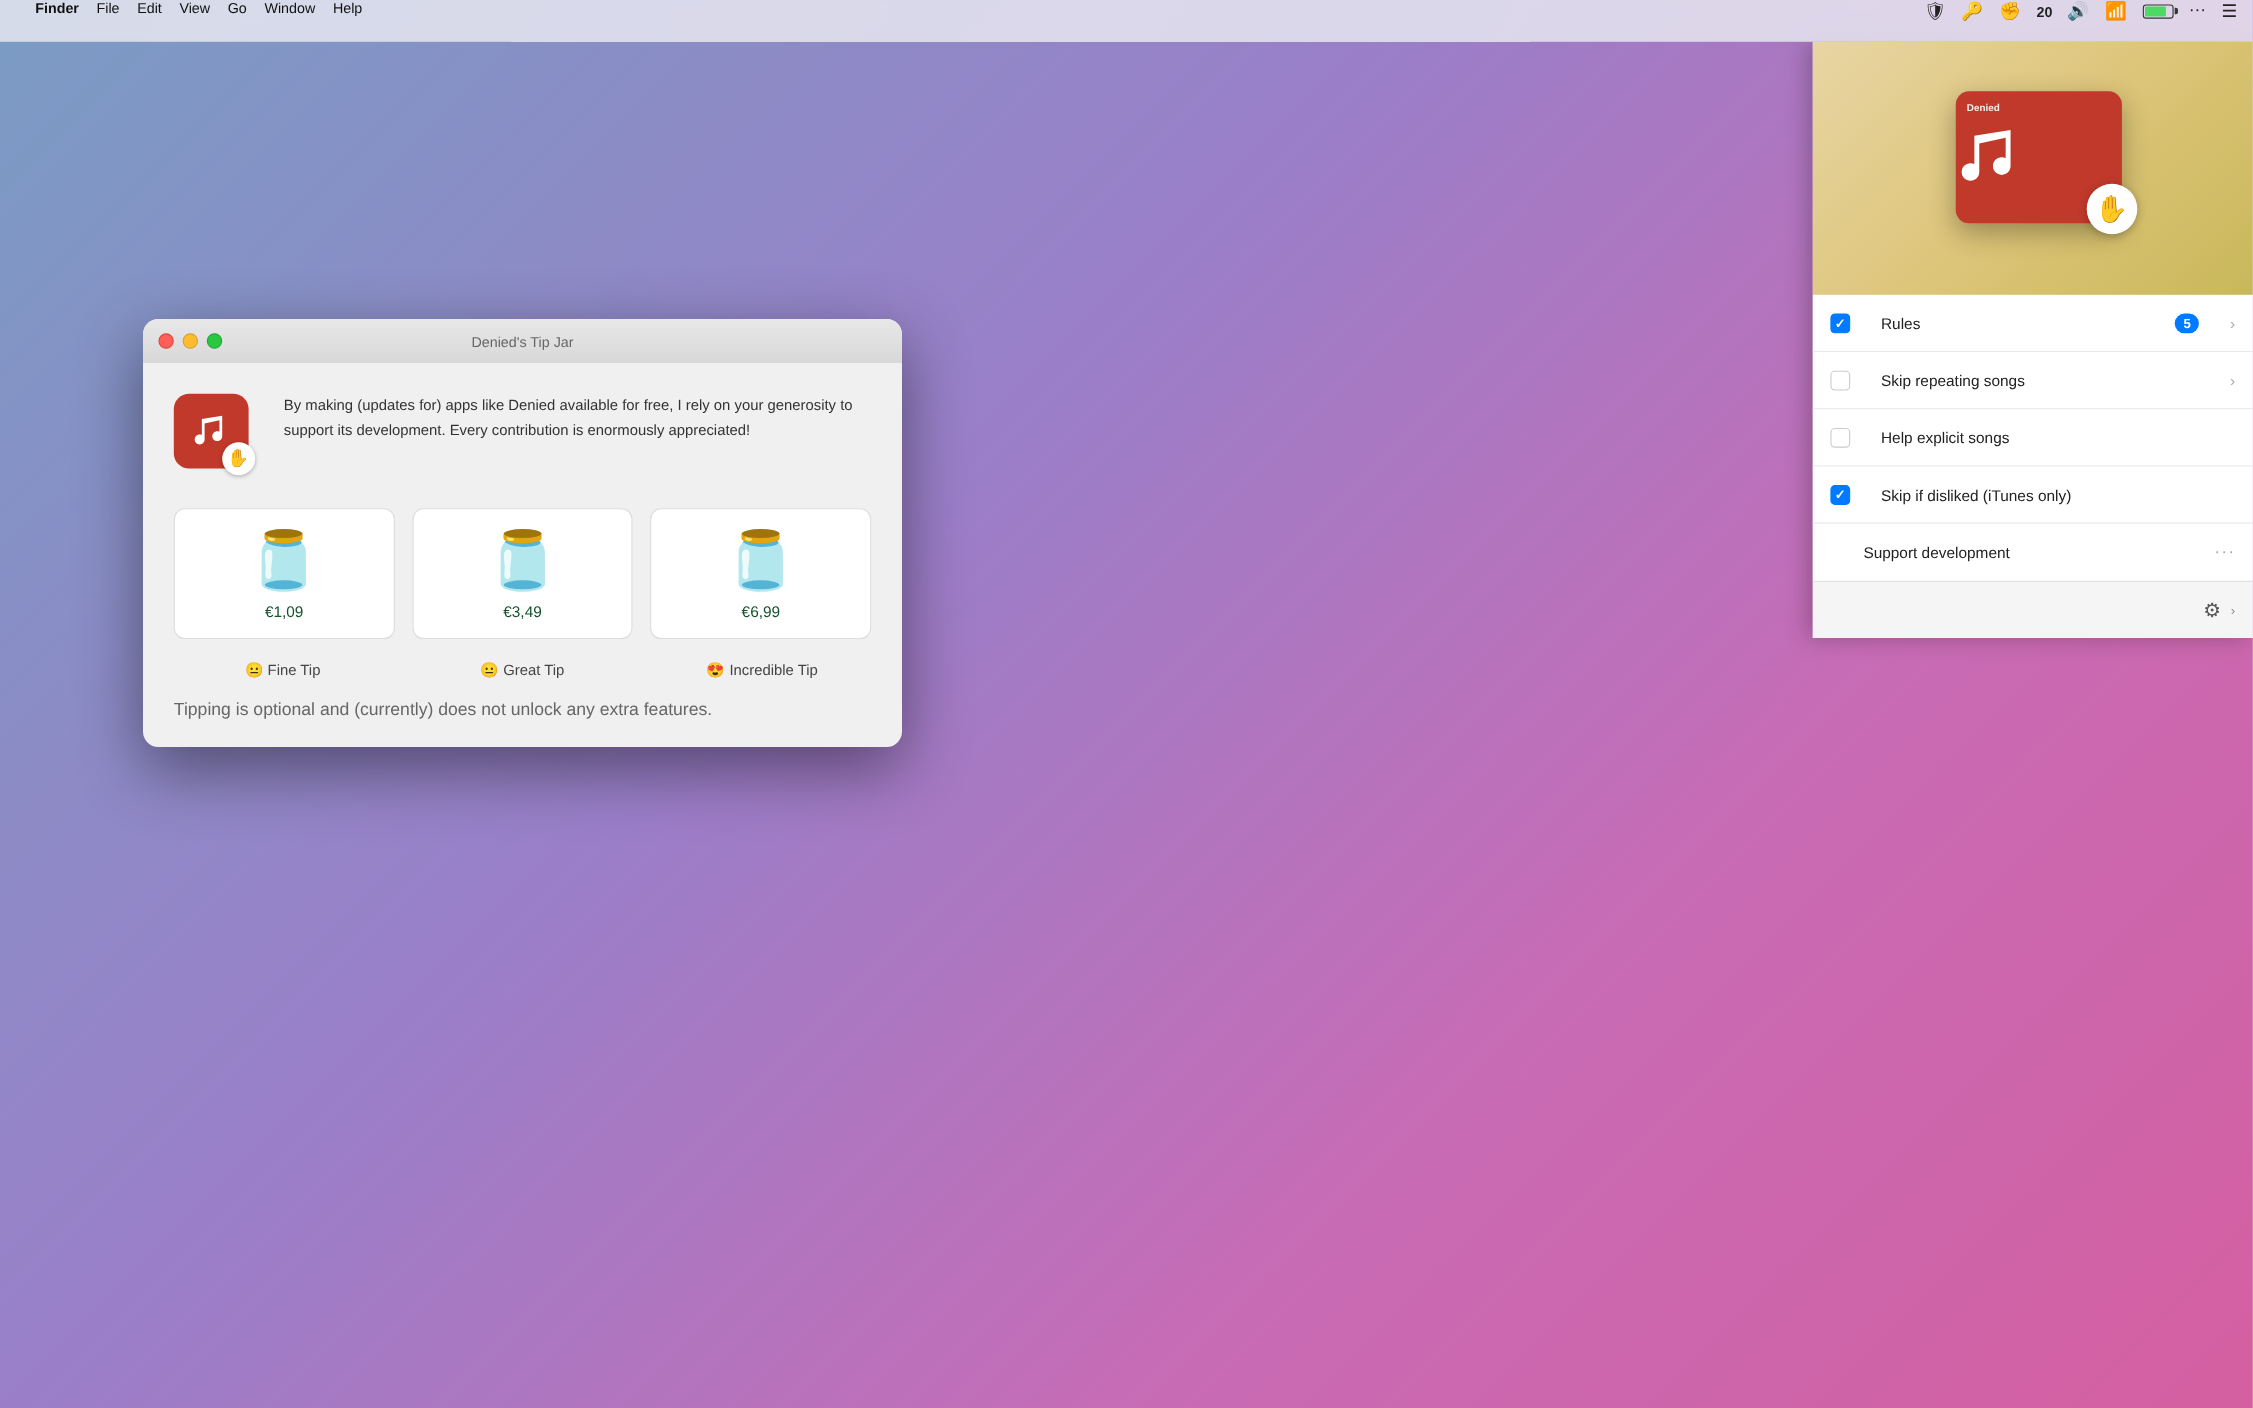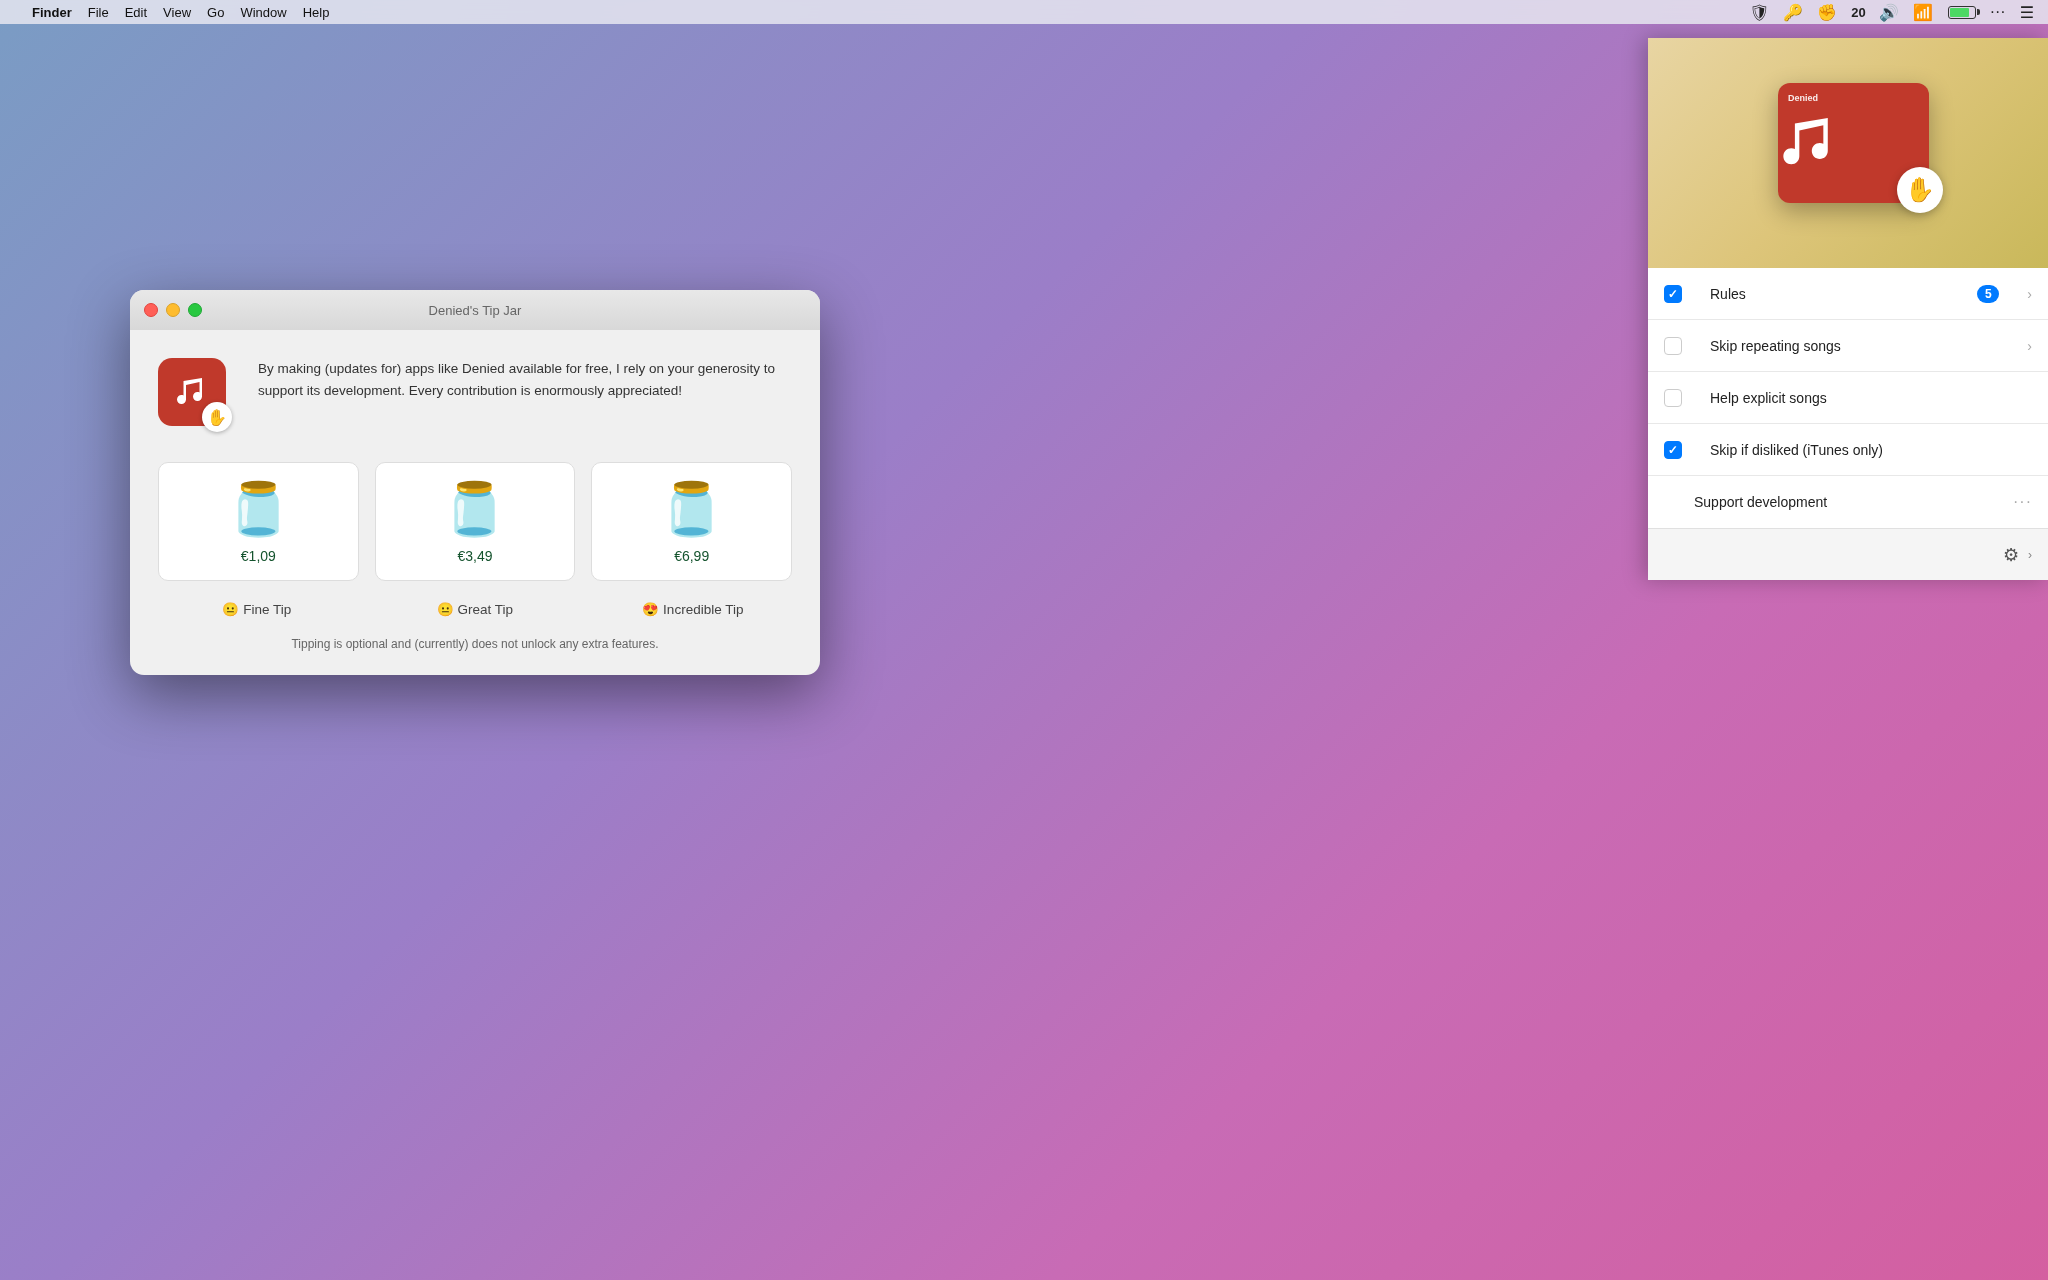--- a/index.html
+++ b/index.html
@@ -10,25 +10,25 @@
       overflow: hidden;
       font-family: -apple-system, BlinkMacSystemFont, "San Francisco", "Helvetica Neue", sans-serif;
       background: linear-gradient(135deg, #7a9cc4 0%, #9b7ec8 40%, #c86bb5 70%, #d45fa0 100%);
       position: relative;
     }
 
     
     .menubar {
       position: absolute;
       top: 0; left: 0; right: 0;
-      height: 24px;
+      height: 38px;
       background: rgba(230, 230, 240, 0.85);
       backdrop-filter: blur(10px);
       display: flex;
-      align-items: center;
+      align-items: flex-start;
       padding: 0 14px;
       z-index: 100;
     }
     .menubar-apple {
       font-size: 16px;
       margin-right: 18px;
     }
     .menubar-item {
       font-size: 13px;
       font-weight: 500;
@@ -196,23 +196,23 @@
       gap: 20px;
       margin-bottom: 20px;
     }
     .tip-label {
       flex: 1;
       text-align: center;
       font-size: 13.5px;
       color: #444;
     }
     .tip-footnote {
-      font-size: 12px;
+      font-size: 16px;
       color: #666;
-      text-align: center;
+      text-align: left;
     }
 
     
     .denied-panel {
       position: absolute;
       top: 38px;
       right: 0;
       width: 400px;
       background: white;
       box-shadow: -4px 0 20px rgba(0,0,0,0.25);

